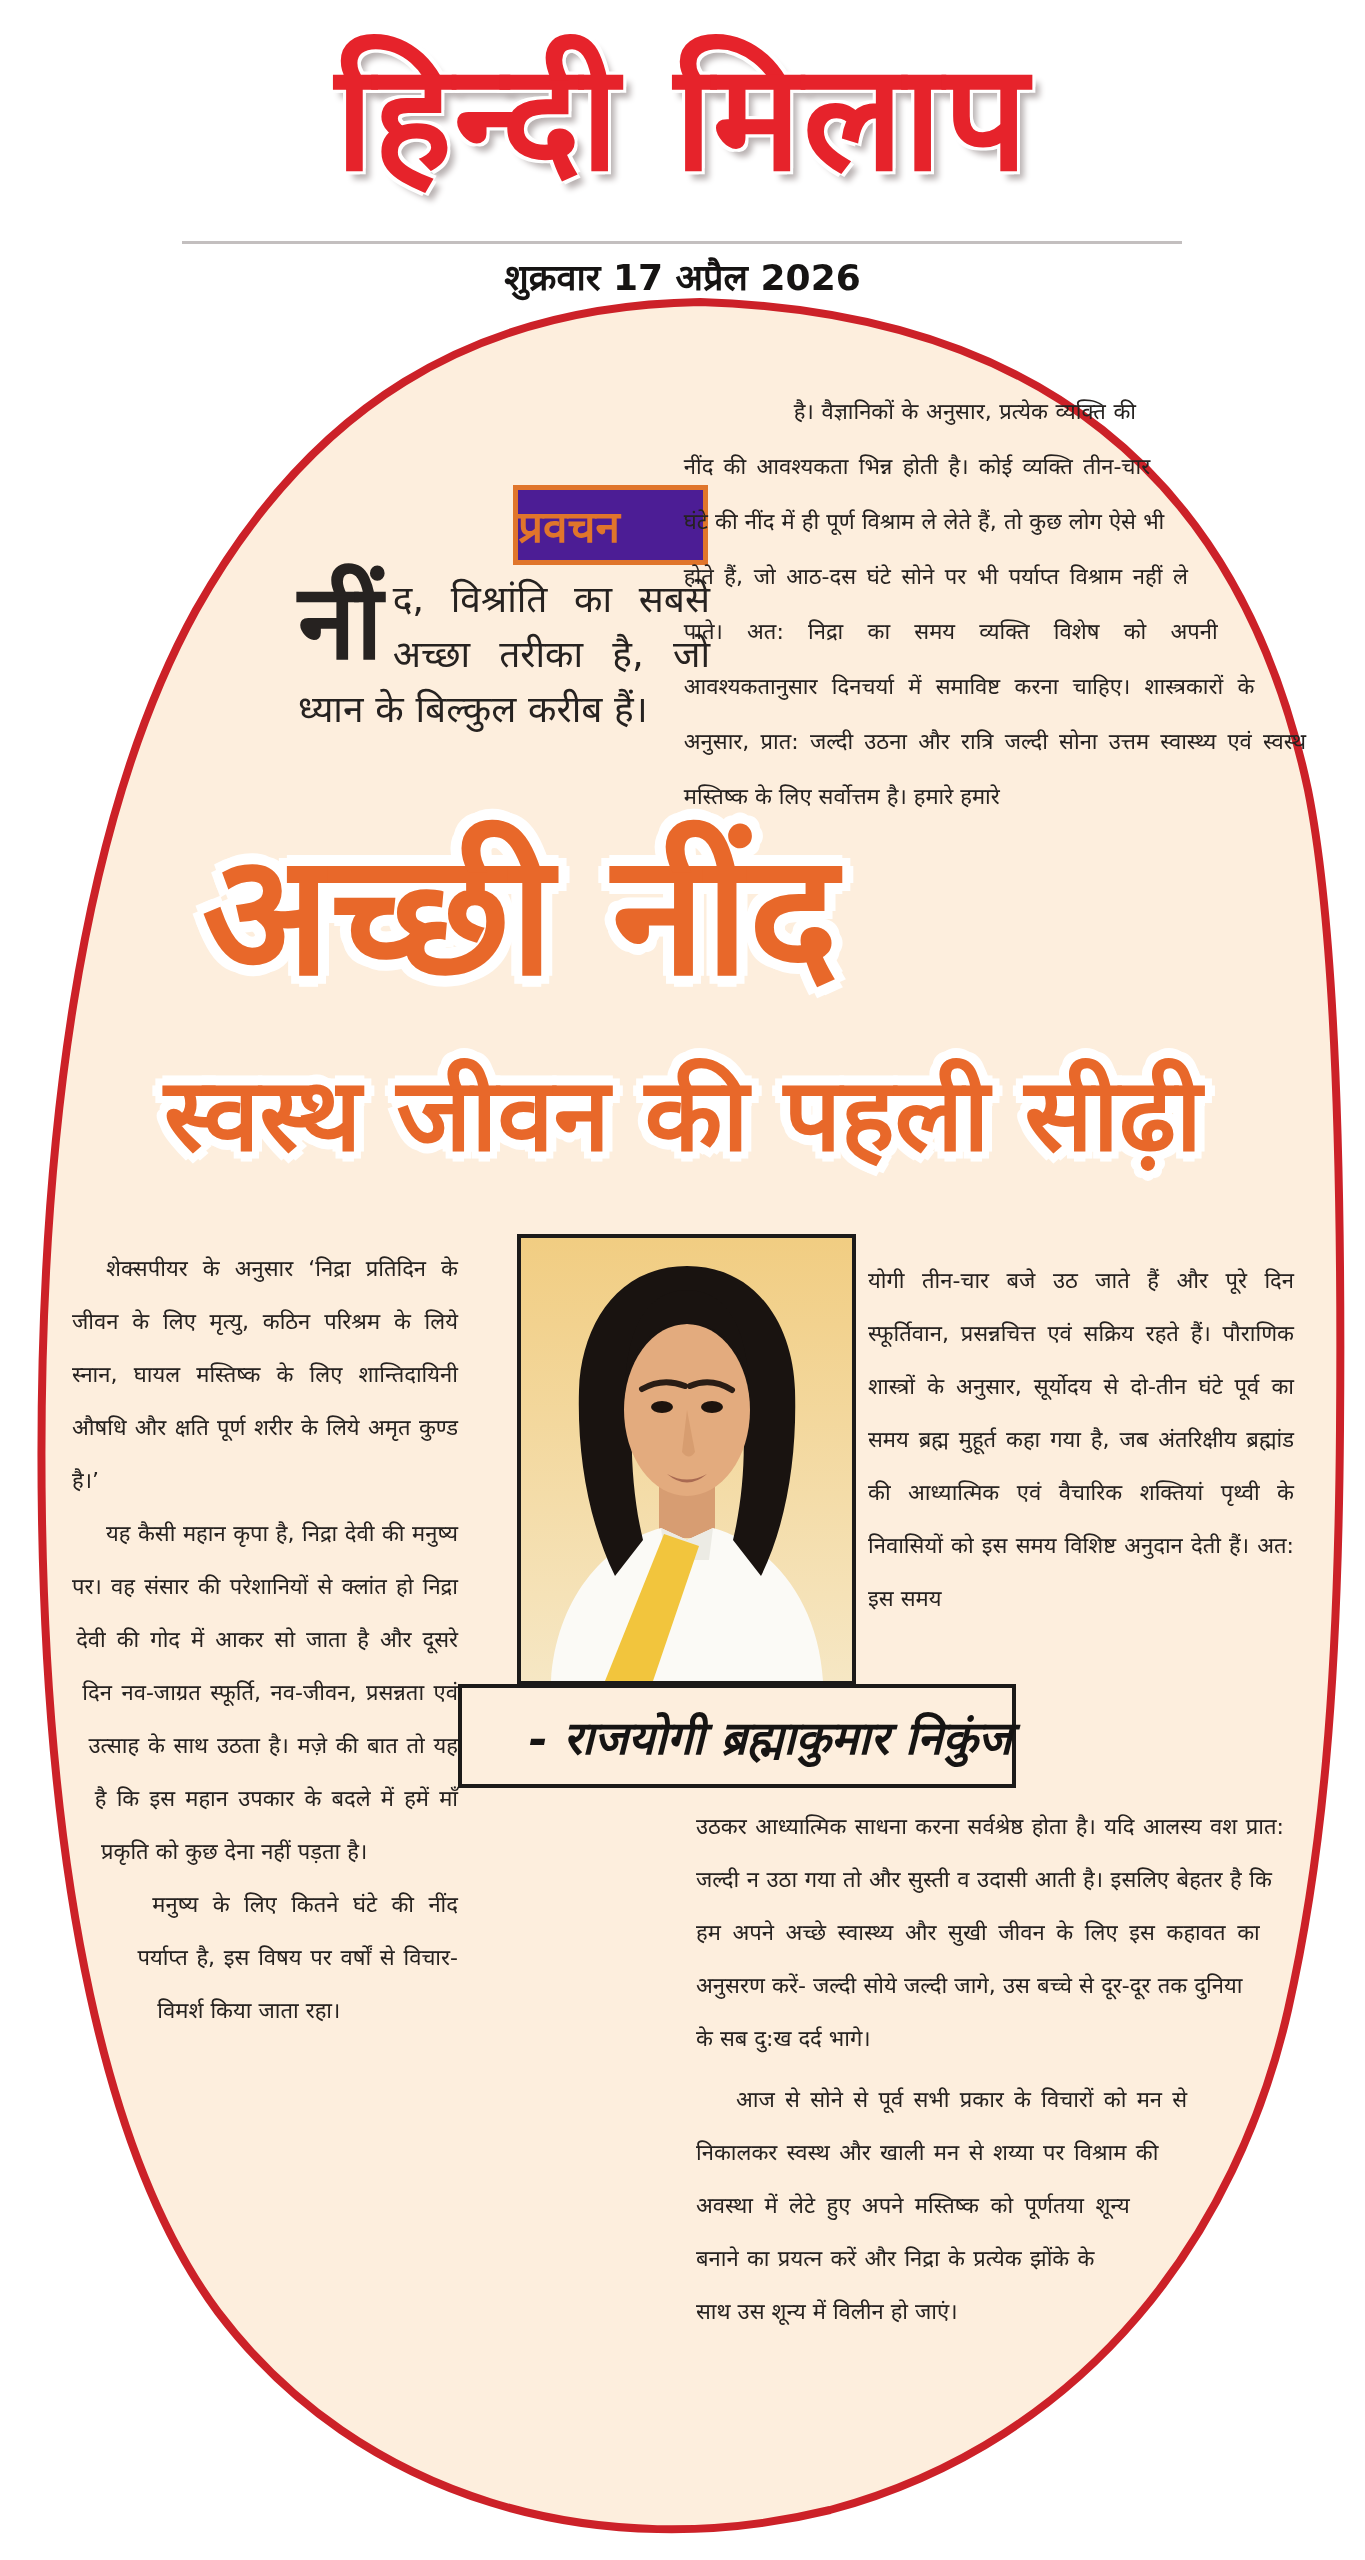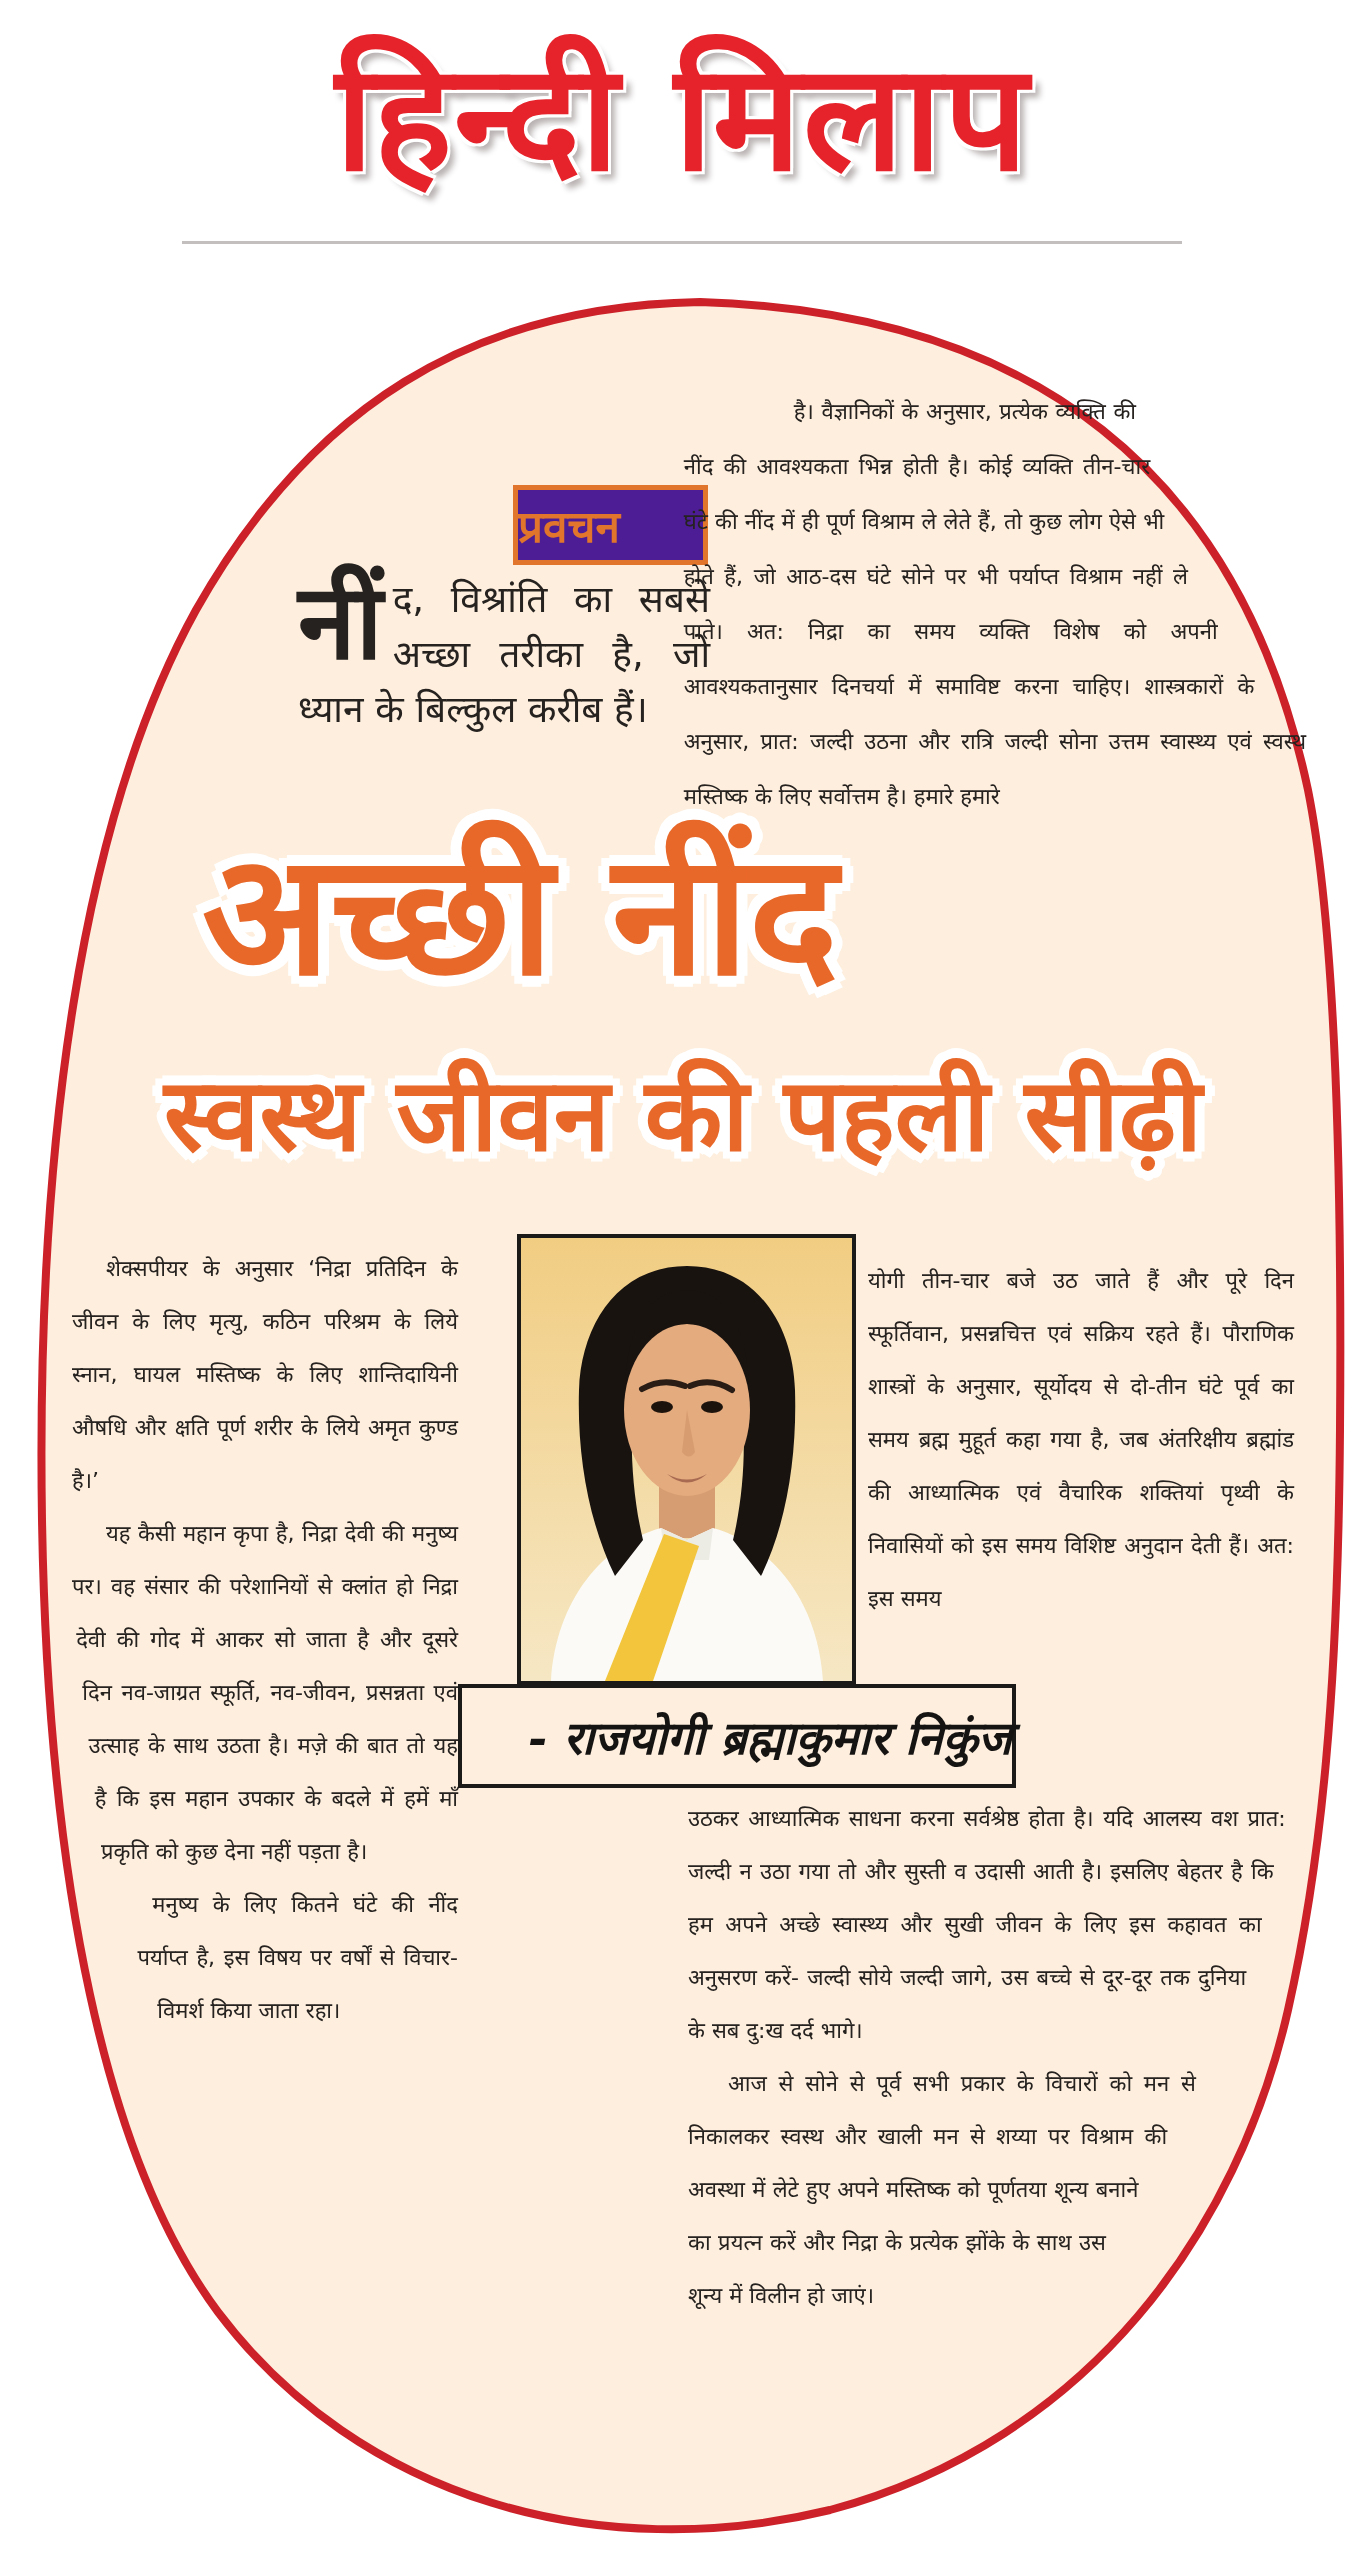--- a/index.html
+++ b/index.html
@@ -65,21 +65,21 @@
   .col-left p{margin:0;}
   .col-left p.indent{text-indent:34px;}
 
   .col-right-upper{position:absolute;left:856px;top:1242px;width:450px;height:548px;}
   .col-right-upper p{margin:12px;}
 
   .col-bottom-right{position:absolute;left:688px;top:1792px;width:618px;height:668px;}
   .curve-br{float:right;width:380px;height:668px;
     shape-outside:polygon(100% 0%,100% 100%,0% 100%,34% 84%,53% 69%,74% 47%,88% 30%);
     shape-margin:8px;}
-  .col-bottom-right p{margin:0;}
+  .col-bottom-right p{margin:8px;}
   .col-bottom-right p.indent{text-indent:40px;}
   
   .photo-frame{
     position:absolute;left:517px;top:1234px;width:331px;height:443px;
     border:4px solid #1c1a19;box-sizing:content-box;background:#f1cf86;
   }
   .photo-frame svg{display:block;}
   
   .caption-box{
     position:absolute;left:458px;top:1684px;width:550px;height:96px;
@@ -93,20 +93,21 @@
 </style>
 </head>
 <body>
 
 <div class="page">
 
   <div class="masthead">
     <div class="masthead-title">हिन्दी मिलाप</div>
   </div>
   <div class="masthead-divider"></div>
+  <div class="masthead-date">शुक्रवार 17 अप्रैल 2026</div>
 
   <svg class="oval-svg" viewBox="0 0 1365 2560" xmlns="http://www.w3.org/2000/svg" aria-hidden="true">
     <path d="M 700,302
          C 1030,312 1240,470 1308,790
          C 1336,930 1342,1180 1340,1430
          C 1338,1690 1322,1860 1288,2010
          C 1238,2230 1090,2440 830,2510
          C 600,2566 360,2500 218,2312
          C 105,2160 48,1880 42,1520
          C 36,1150 80,820 196,610

